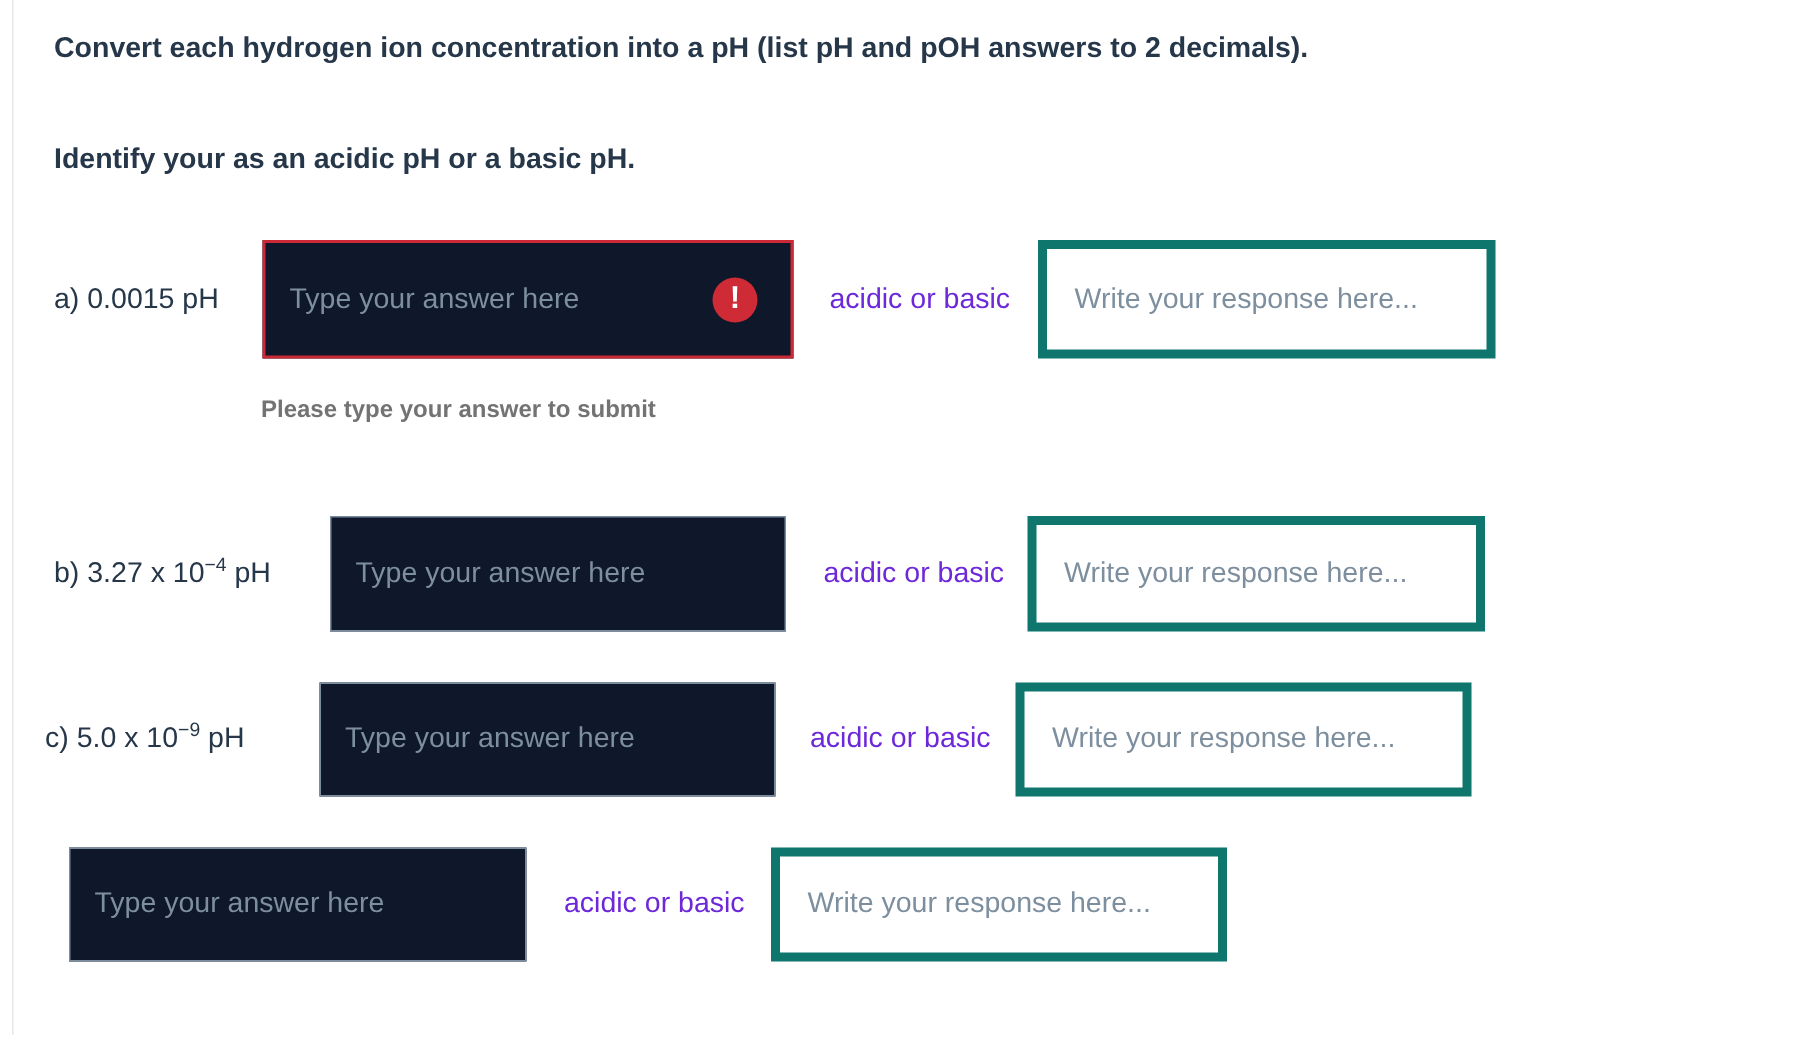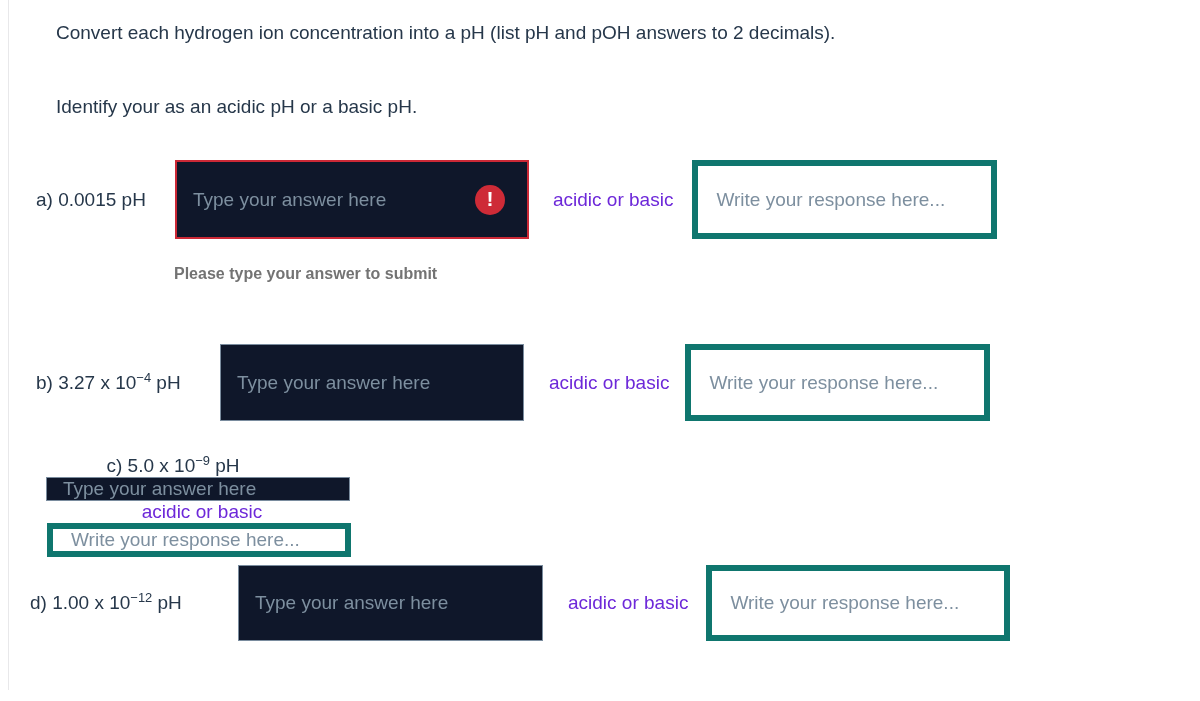--- a/index.html
+++ b/index.html
@@ -25,23 +25,22 @@
     height: 690px;
     background: #e8e8ea;
   }
 
   .prompt {
     position: absolute;
     left: 36px;
     font-size: 19px;
     line-height: 1.25;
     color: #26374a;
-    font-weight: 400;
+    font-weight: 700;
     white-space: nowrap;
-    margin-left: 20px;
   }
   .prompt.line1 { top: 21px; }
   .prompt.line2 { top: 95px; }
 
   
   .row {
     position: absolute;
     display: flex;
     align-items: center;
     white-space: nowrap;
@@ -160,36 +159,35 @@
     <span class="ph">Type your answer here</span>
   </div>
 
   <div class="ab-label" style="margin-left:25px;">acidic or basic</div>
 
   <div class="response-box" style="width:305px; height:77px; margin-left:16px;">
     <span class="ph">Write your response here...</span>
   </div>
 </div>
 
-<div class="row" style="left:30px; top:455px; height:76px;flex-direction:column;">
+<div class="row" style="left:30px; top:455px; height:76px;">
   <div class="q-label" style="width:168px;">c) 5.0 x 10<sup>−9</sup> pH</div>
 
   <div class="answer-box" style="width:304px; height:76px; margin-left:15px;">
     <span class="ph">Type your answer here</span>
   </div>
 
   <div class="ab-label" style="margin-left:23px;">acidic or basic</div>
 
   <div class="response-box" style="width:304px; height:76px; margin-left:17px;">
     <span class="ph">Write your response here...</span>
   </div>
 </div>
 
 <div class="row" style="left:30px; top:565px; height:76px;">
-  <div class="q-label" style="width:192px;">d) 1.00 x 10<sup>−12</sup> pH</div>
 
   <div class="answer-box" style="width:305px; height:76px; margin-left:16px;">
     <span class="ph">Type your answer here</span>
   </div>
 
   <div class="ab-label" style="margin-left:25px;">acidic or basic</div>
 
   <div class="response-box" style="width:304px; height:76px; margin-left:18px;">
     <span class="ph">Write your response here...</span>
   </div>

